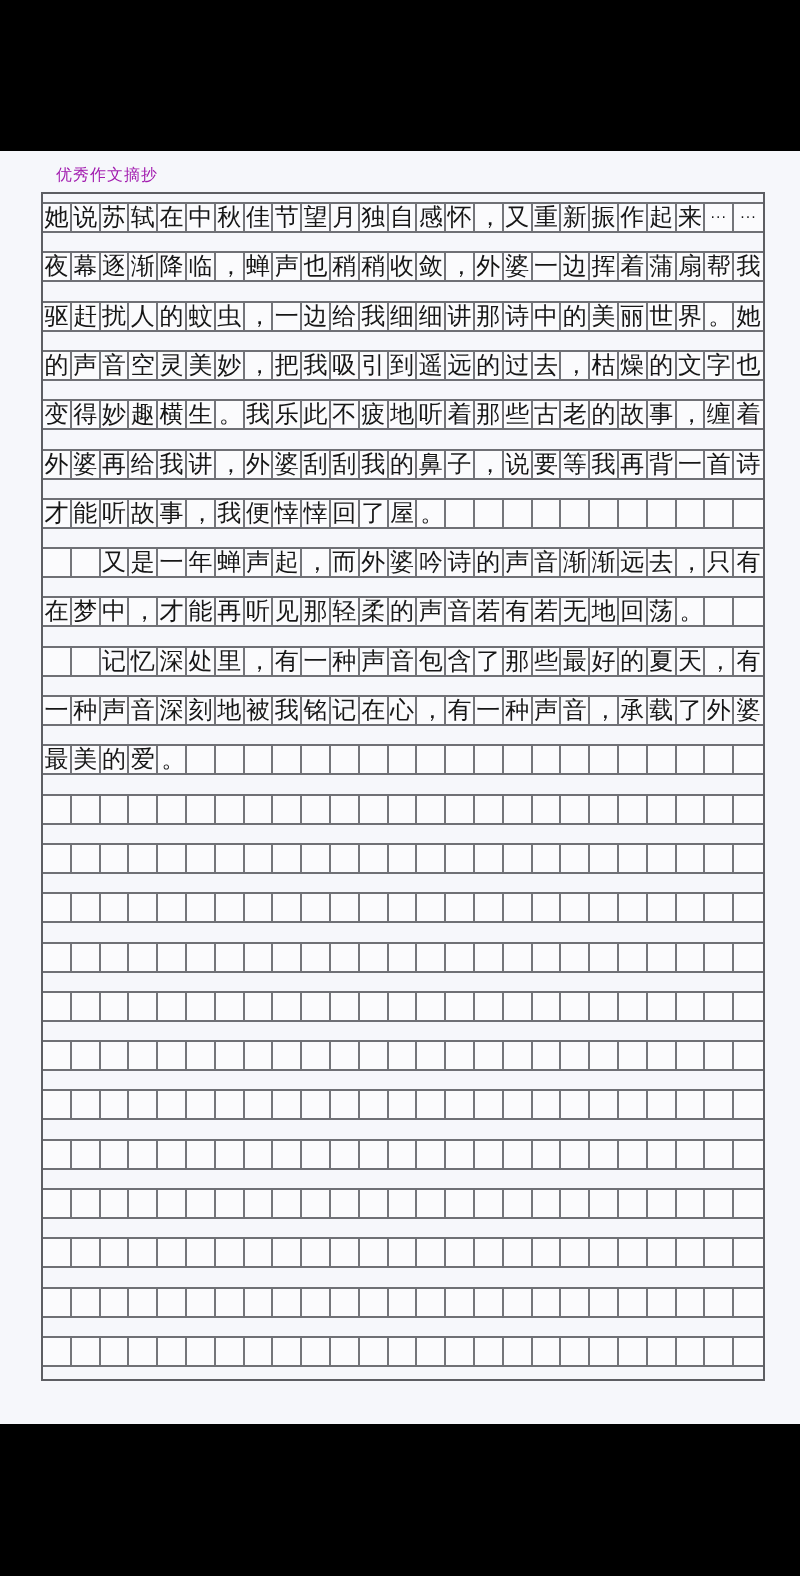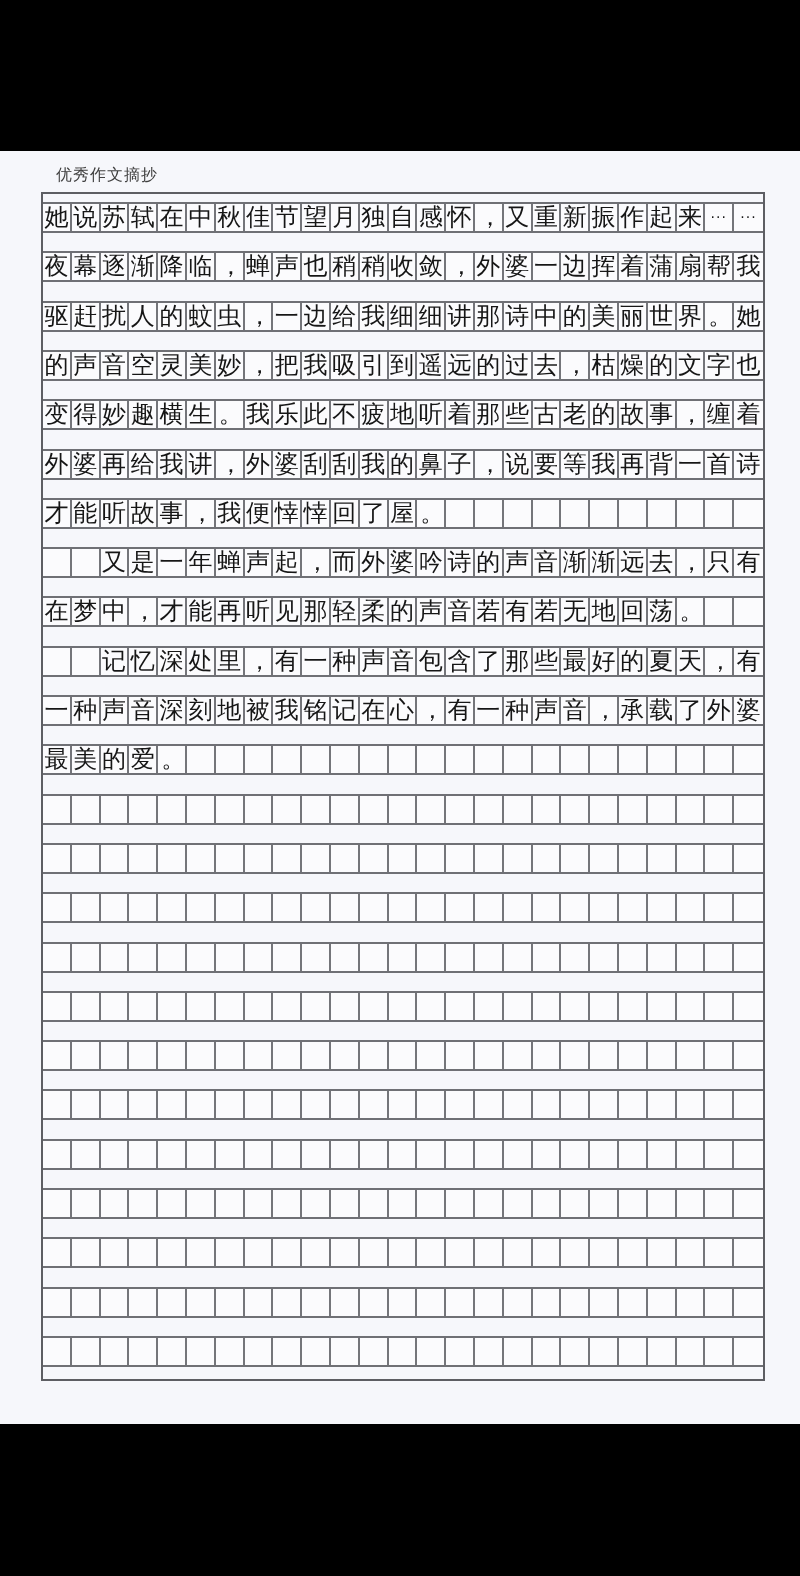--- a/index.html
+++ b/index.html
@@ -9,21 +9,21 @@
       font-family: "DejaVu Sans", "Liberation Sans", sans-serif;
     }
     .band-top { position: absolute; left: 0; top: 0; width: 800px; height: 151px; background: #000; }
     .band-bottom { position: absolute; left: 0; top: 1424px; width: 800px; height: 152px; background: #000; }
     .page {
       position: absolute; left: 0; top: 151px; width: 800px; height: 1273px;
       background: #f6f7fb;
     }
     .page-header {
       position: absolute; left: 56px; top: 14px;
-      font-size: 16px; color: #404040; letter-spacing: 1px;
+      font-size: 16px; color: #a21caf; letter-spacing: 1px;
       font-family: "DejaVu Serif", "Liberation Serif", serif;
     }
     .sheet {
       position: absolute; left: 41px; top: 41px; width: 724px; height: 1189px;
       border: 2px solid #5d5e63; box-sizing: border-box;
     }
     .grid-row {
       position: absolute; left: 0; width: 720px; height: 31px;
       border-top: 2px solid #6f7075; border-bottom: 2px solid #6f7075;
       box-sizing: border-box; display: flex;

